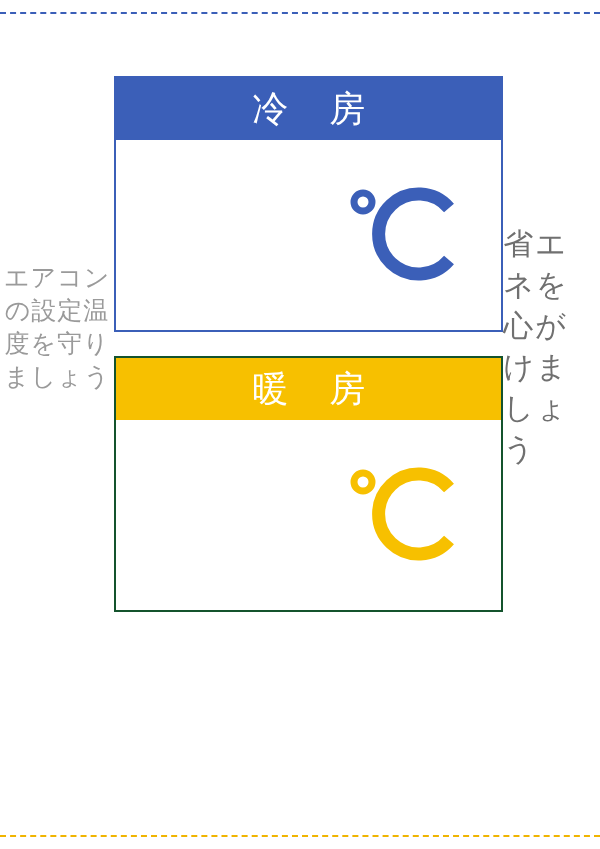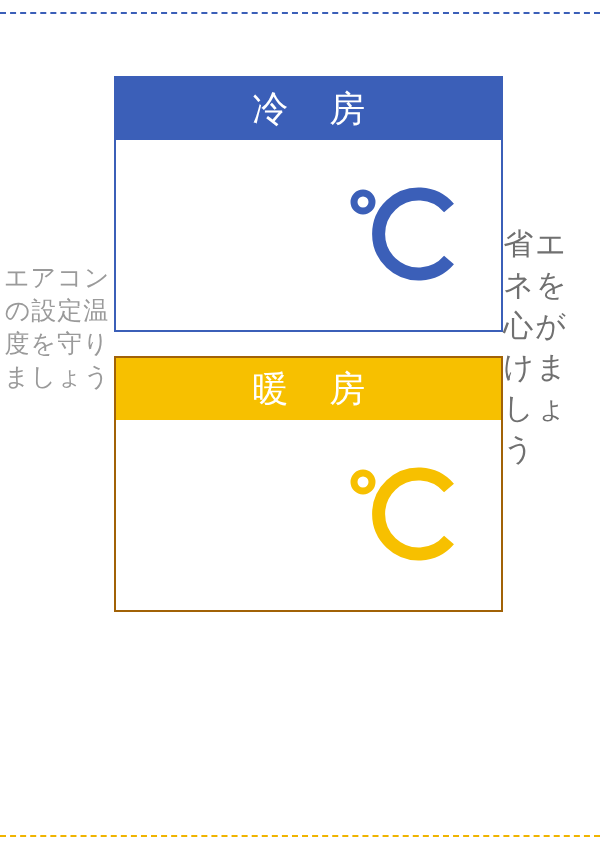--- a/index.html
+++ b/index.html
@@ -46,21 +46,21 @@
       gap: 24px;
       align-items: center;
     }
     .card {
       width: 389px;
       background: #fff;
       display: flex;
       flex-direction: column;
     }
     .card.cool { border: 2px solid #3b5fb8; }
-    .card.warm { border: 2px solid #a16207; }
+    .card.warm { border: 2px solid #14532d; }
     .card-header {
       height: 62px;
       display: flex;
       align-items: center;
       justify-content: center;
       color: #fff;
       font-size: 36px;
       font-weight: 400;
       letter-spacing: 16px;
       text-indent: 16px;

